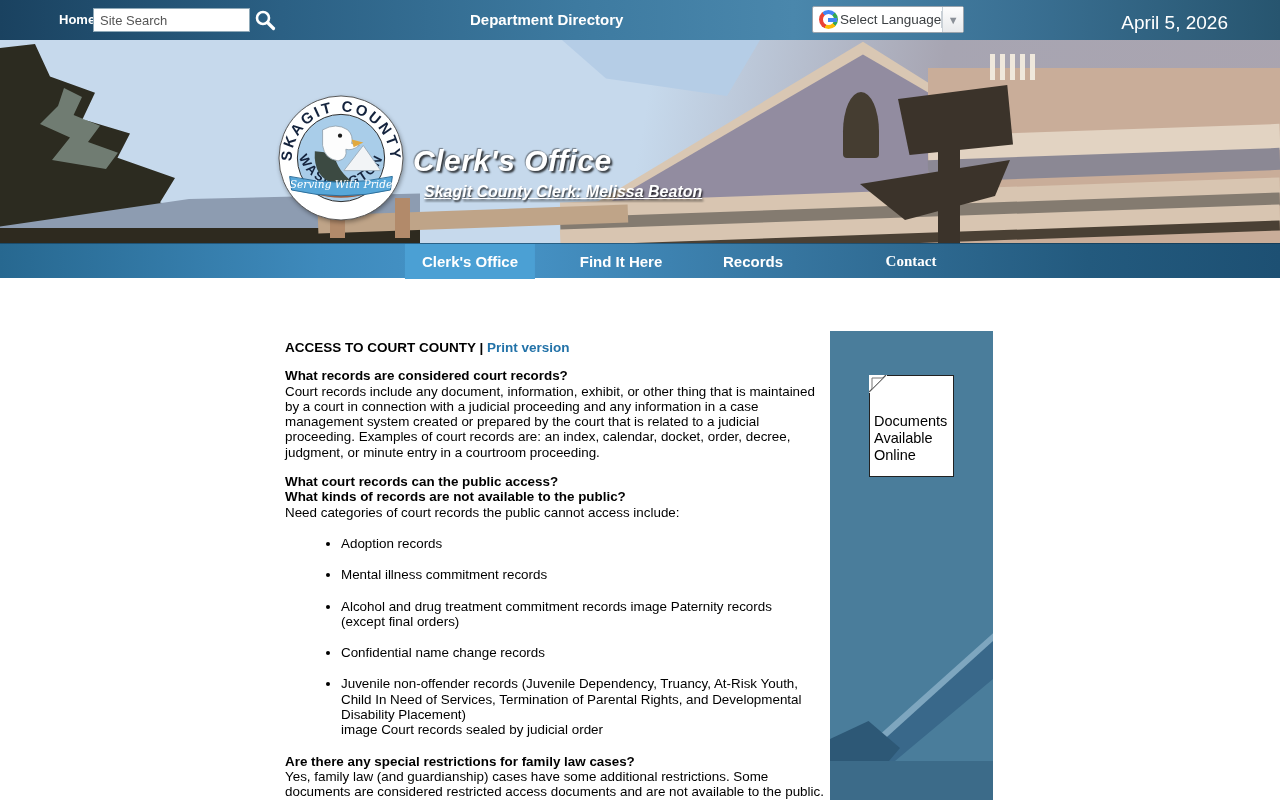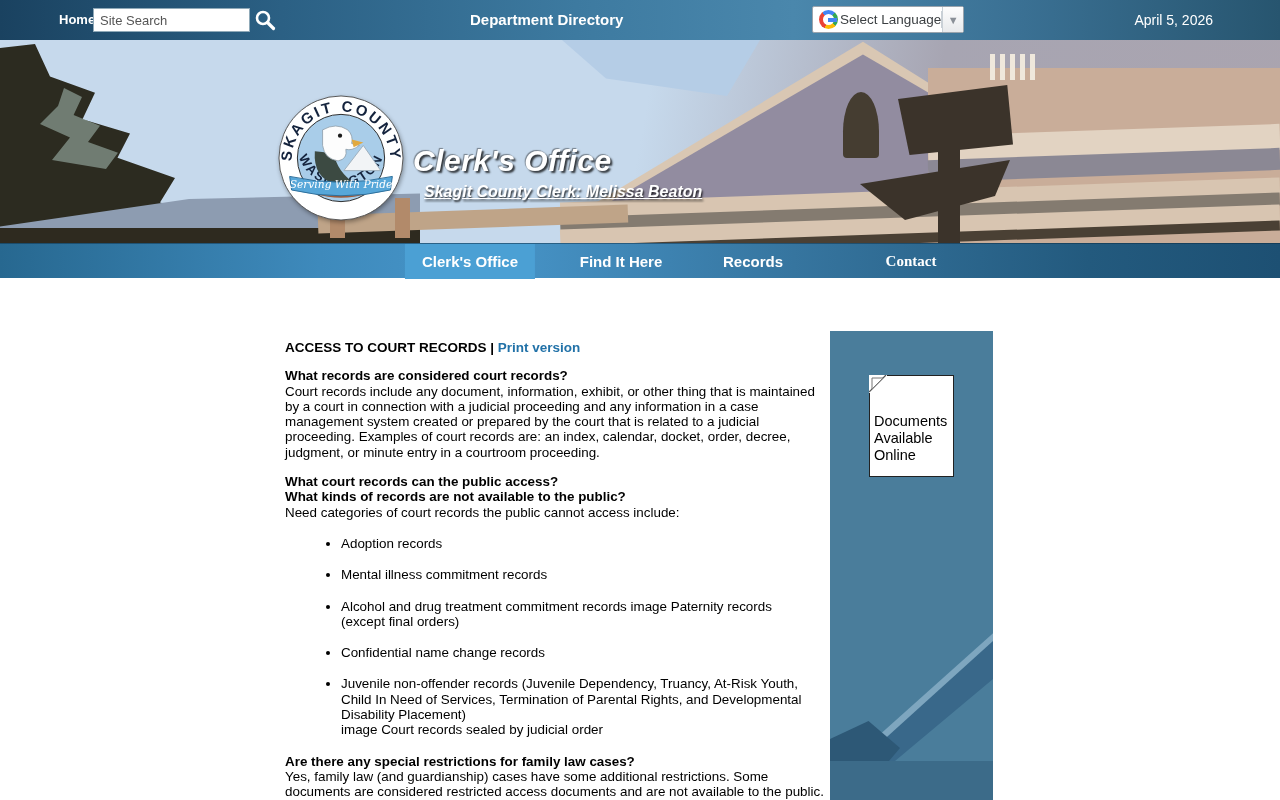--- a/index.html
+++ b/index.html
@@ -21,21 +21,21 @@
     border:1px solid #9aa4ad; border-radius:2px; display:flex; align-items:center; padding-left:6px; }
   .g-logo { width:19px; height:19px; border-radius:50%; position:relative; flex:0 0 auto;
     background:conic-gradient(from -40deg,#4285f4 0 85deg,#34a853 85deg 175deg,#fbbc05 175deg 245deg,#ea4335 245deg 360deg); }
   .g-logo::before { content:""; position:absolute; left:4px; top:4px; width:11px; height:11px; border-radius:50%; background:#fff; }
   .g-logo::after { content:""; position:absolute; right:1px; top:8px; width:9px; height:4px; background:#4285f4; }
   .g-label { font-size:13.5px; color:#3c4043; margin-left:2px; white-space:nowrap; }
   .g-sep { width:1px; height:17px; background:#c9d0d6; margin-left:8px; }
   .g-arrow { width:25px; text-align:center; color:#8a9097; font-size:11px;
     background:linear-gradient(#fdfdfd,#e8eaec); align-self:stretch; display:flex; align-items:center; justify-content:center;
     border-left:1px solid #c9d0d6; margin-left:0; }
-  .top-date { position:absolute; right:67px; top:12px; color:#fff; font-size:14px; }
+  .top-date { position:absolute; right:52px; top:12px; color:#fff; font-size:19px; }
 
   
   .hero { position:absolute; left:0; top:40px; width:1280px; height:203px; overflow:hidden;
     background:linear-gradient(100deg,#c6d9ec 0%,#c6d9ec 50%,#a7a5b2 72%,#aaa4af 100%); }
   .hero .shape { position:absolute; }
   .sky-patch { left:540px; top:0; width:220px; height:70px; background:#b5cde6;
     clip-path:polygon(10% 0,100% 0,85% 80%,30% 55%); }
   .tree-left { left:0; top:0; width:250px; height:203px; background:#2c2b20;
     clip-path:polygon(0 4%,14% 2%,20% 18%,38% 26%,33% 39%,52% 46%,47% 58%,70% 68%,64% 80%,92% 90%,86% 100%,0 100%); }
   .tree-hl { left:28px; top:48px; width:120px; height:90px; background:#87988e; opacity:.75;
@@ -193,21 +193,21 @@
 
   <nav class="mainnav" data-interactable="false">
     <a class="nav-item active" style="left:470px;" data-interactable="true">Clerk's Office</a>
     <a class="nav-item" style="left:621px;" data-interactable="true">Find It Here</a>
     <a class="nav-item" style="left:753px;" data-interactable="true">Records</a>
     <a class="nav-item" style="left:911px;font-family:Liberation Serif, serif;" data-interactable="true">Contact</a>
   </nav>
 
   <div class="article" data-interactable="false">
     <div class="article-title-row" data-interactable="false">
-      <span data-interactable="false">ACCESS TO COURT RECORDS |</span>
+      <span data-interactable="false">ACCESS TO COURT COUNTY |</span>
       <a class="print-link" data-interactable="true">Print version</a>
     </div>
 
     <section data-interactable="false">
       <h2 data-interactable="false">What records are considered court records?</h2>
       <p data-interactable="false">Court records include any document, information, exhibit, or other thing that is maintained by a court in connection with a judicial proceeding and any information in a case management system created or prepared by the court that is related to a judicial proceeding. Examples of court records are: an index, calendar, docket, order, decree, judgment, or minute entry in a courtroom proceeding.</p>
     </section>
 
     <section data-interactable="false">
       <h2 data-interactable="false">What court records can the public access?</h2>

